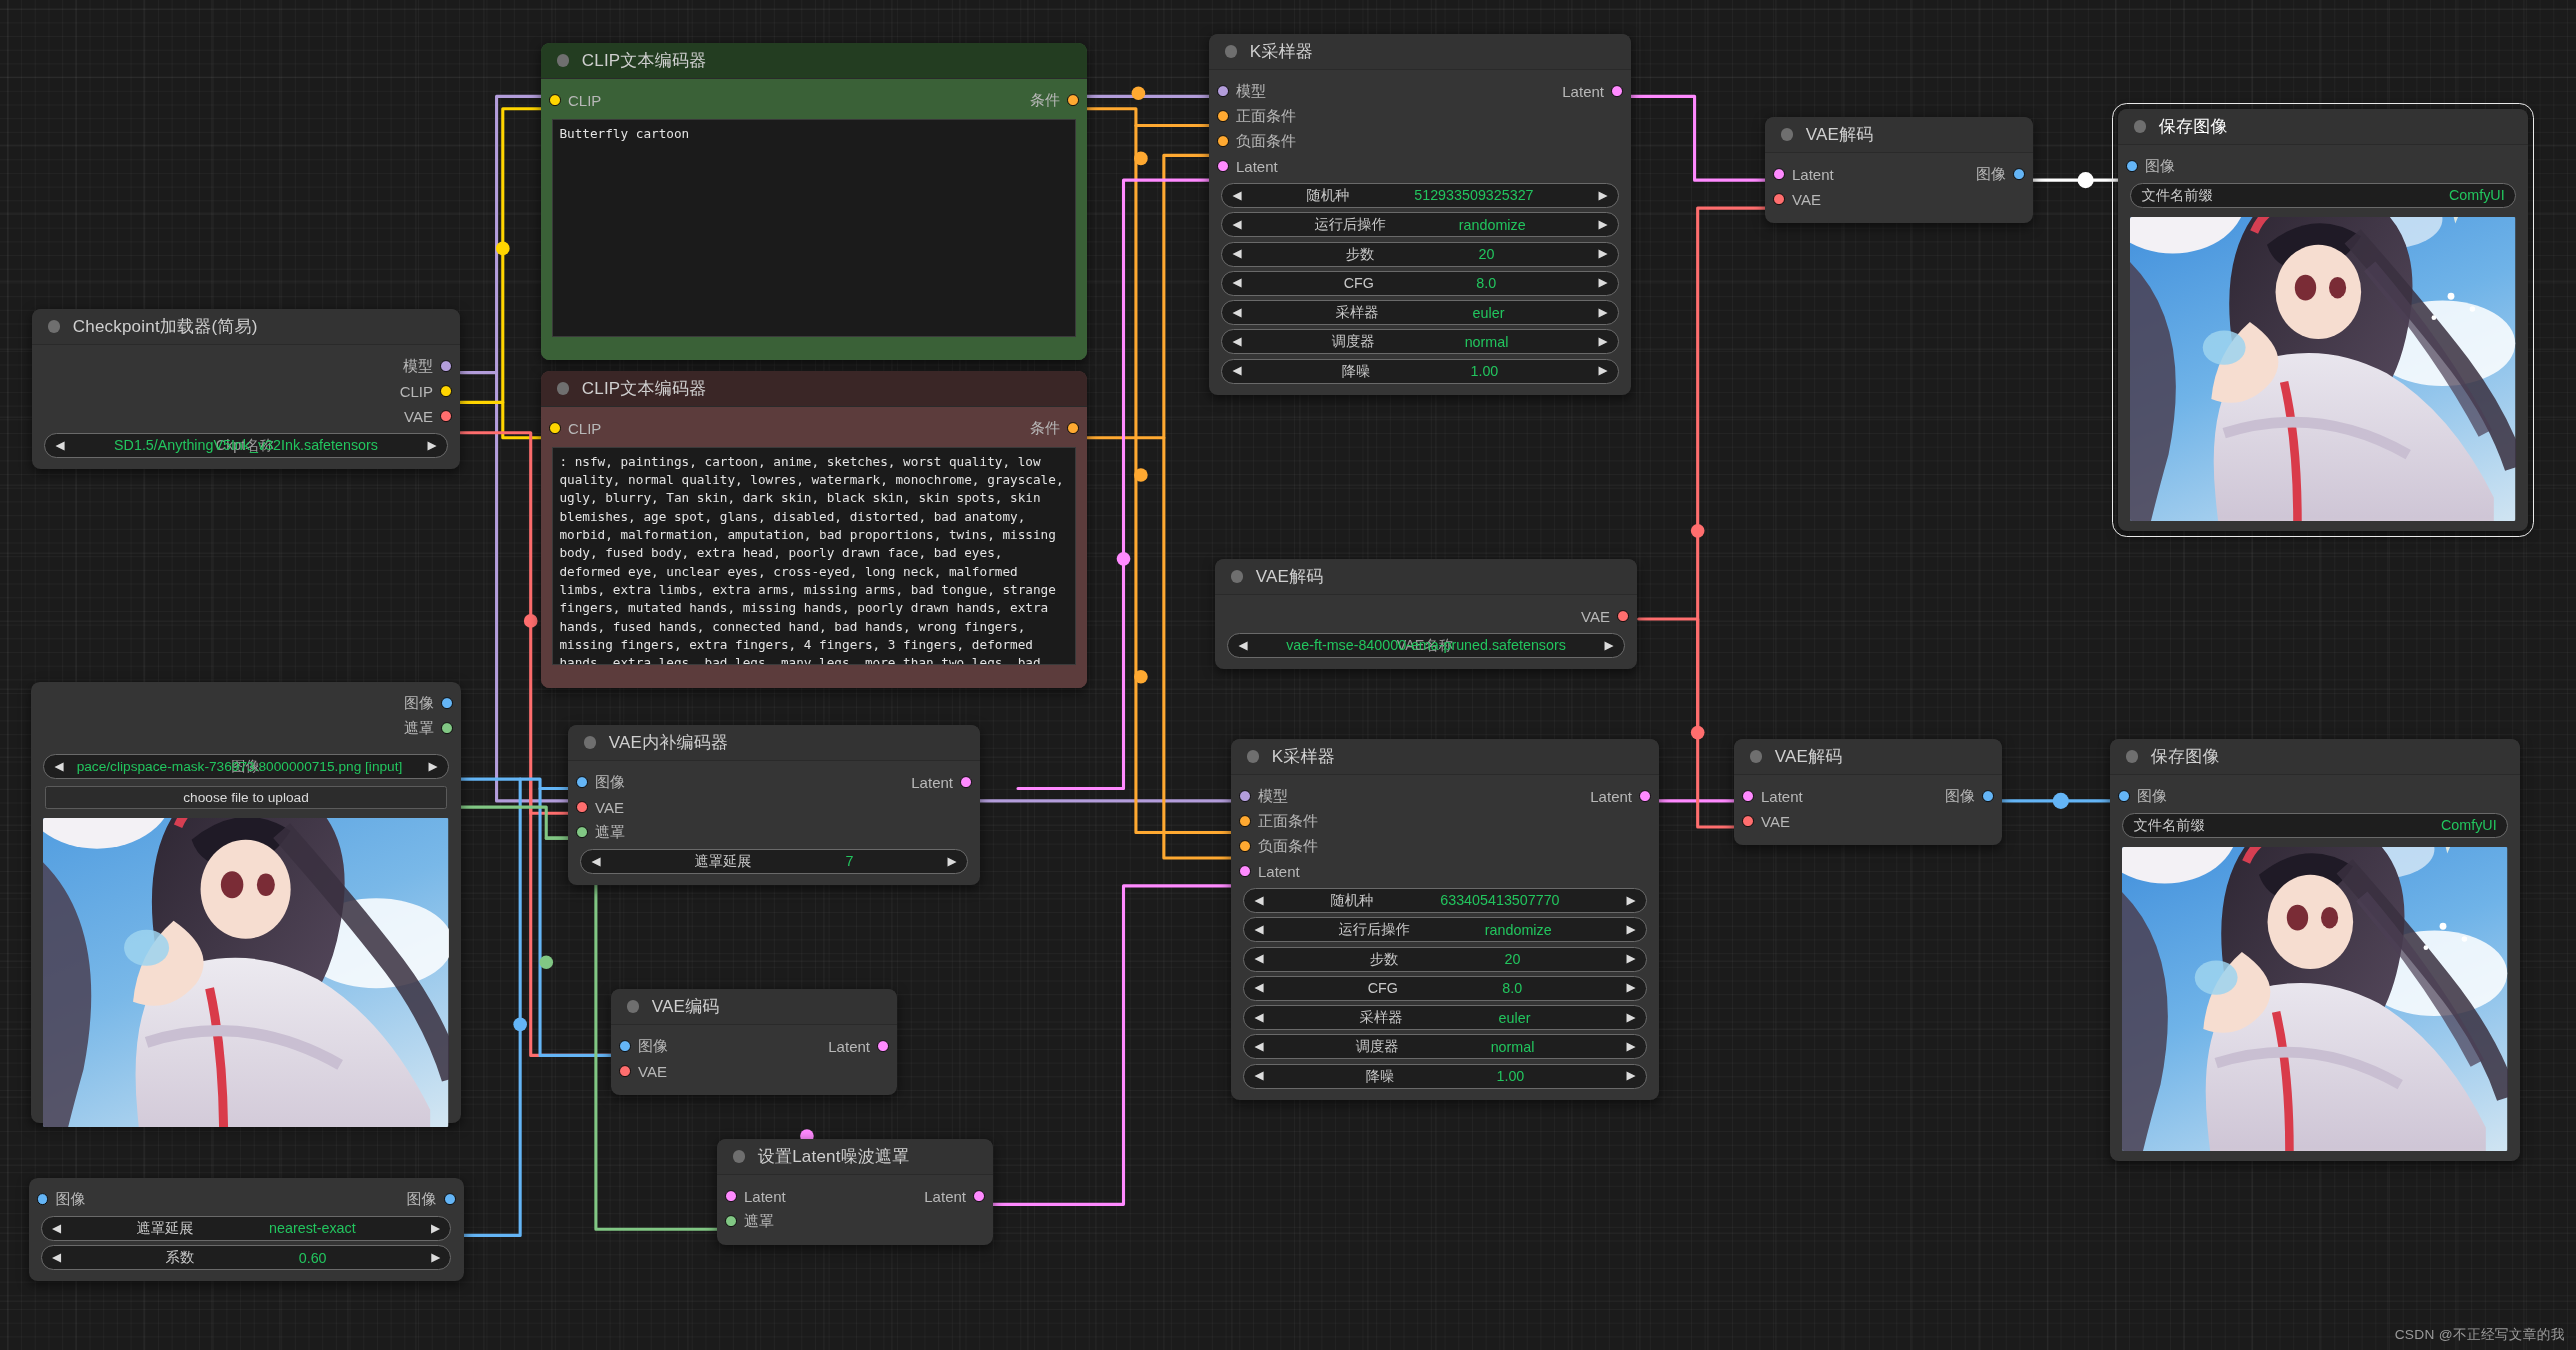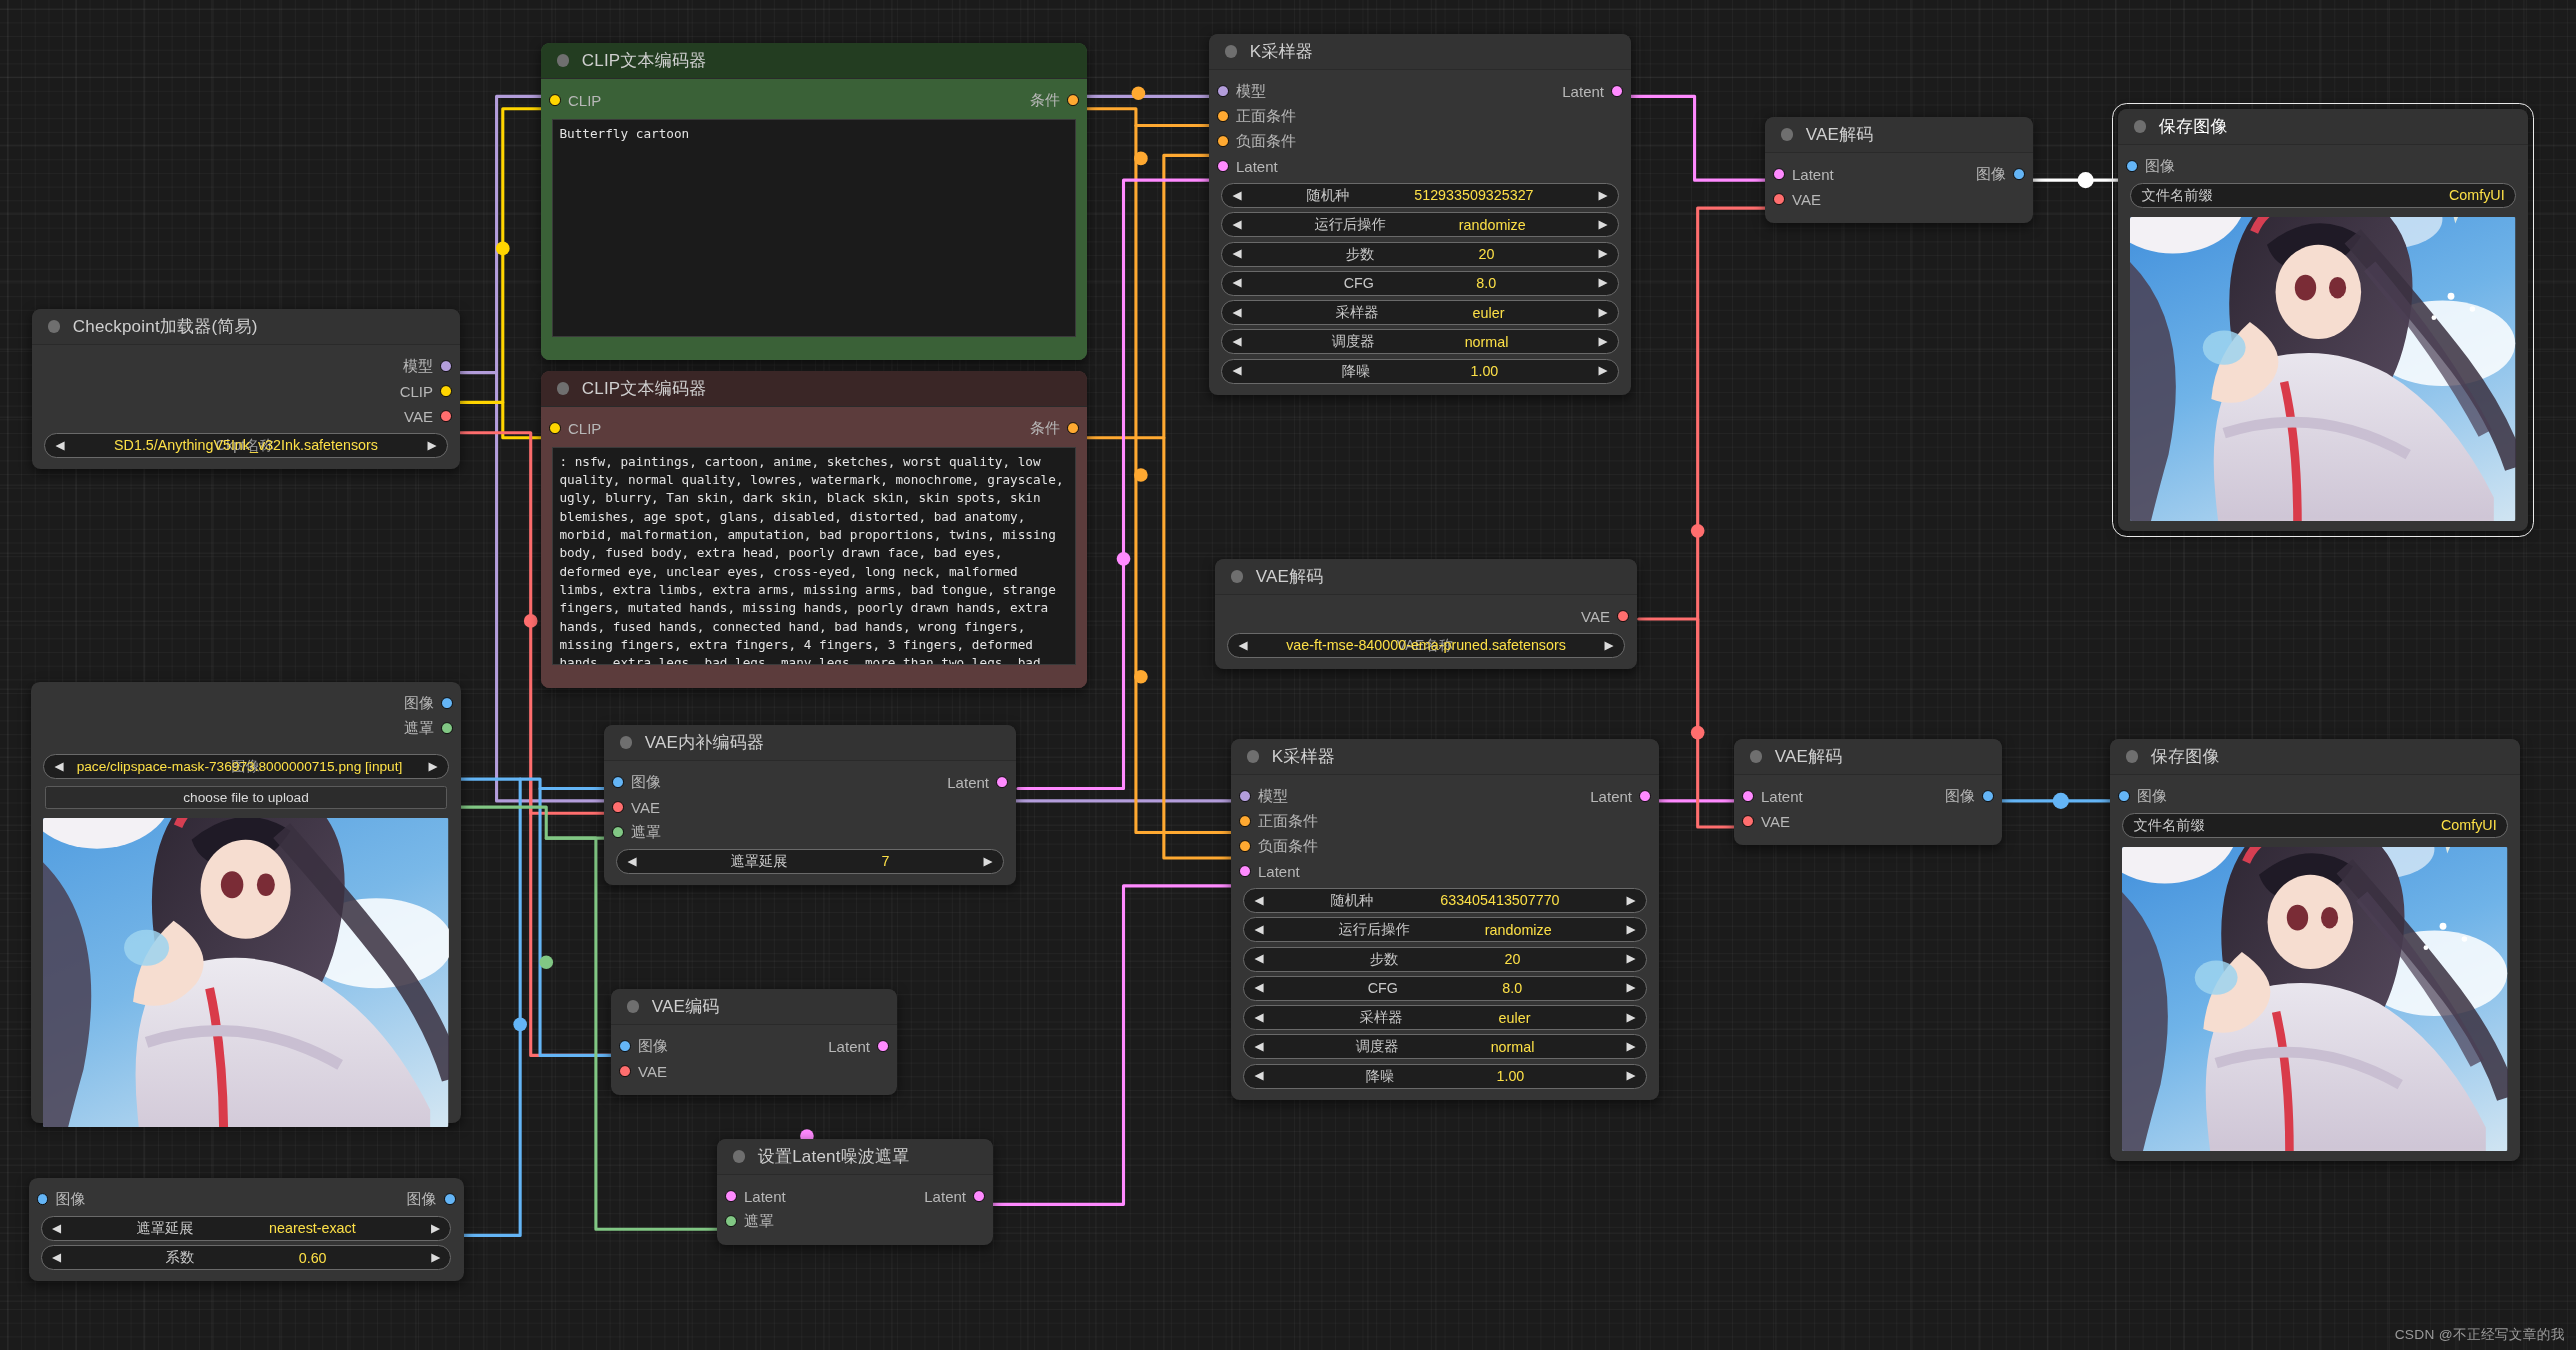--- a/index.html
+++ b/index.html
@@ -65,21 +65,21 @@
     position: relative;
     margin: 4.3px 12.4px 0 12.4px;
     height: 25px;
     background: #1e1e1e;
     border: 0.6px solid #6a6a6a;
     border-radius: 12.4px;
     display: flex; align-items: center; justify-content: space-between;
     padding: 0 10px;
   }
   .widget .wname { font-size: 14.3px; color: #c8c8c8; white-space: nowrap; }
-  .widget .wval  { font-size: 14.3px; color: #fde047; white-space: nowrap; }
+  .widget .wval  { font-size: 14.3px; color: #22c55e; white-space: nowrap; }
   .widget .arrow { color: #dcdcdc; font-size: 11.8px; line-height: 1; }
   .widget.combo .wname { position: absolute; left: 50%; transform: translateX(-52%); opacity: .75; }
   .widget.combo .wval  { position: absolute; left: 50%; transform: translateX(-50%); }
 
   .textarea {
     margin: 6.2px 11.2px 0 11.2px;
     background: #1b1b1b;
     border: 0.6px solid #3a3a3a;
     color: #e3e3e3;
     font-family: "DejaVu Sans Mono", monospace;
@@ -617,21 +617,21 @@
           <path d="M74 132 q10 46 4 118" stroke="#d93b4a" stroke-width="4" fill="none"></path>
           <path d="M46 156 q44 -14 86 10" stroke="#c9bfd2" stroke-width="5" fill="none"></path>
           <path d="M58 102 q-16 14 -18 36 q16 6 28 -8 q10 -14 -10 -28 Z" fill="#f6ddd0"></path>
           <ellipse cx="46" cy="114" rx="10" ry="8" fill="#9ed3ef" opacity="0.85"></ellipse>
           <path d="M98 204 q30 -10 60 4 L162 250 L94 250 Z" fill="#f3e0cd"></path>
         </svg>
       </div>
     </div>
   </div>
 
-  <div class="node" style="left:604px; top:725px; width:412px;">
+  <div class="node" style="left:568px; top:725px; width:412px;">
     <div class="title">
       <span class="dot"></span>
       <span class="ttext">VAE内补编码器</span>
     </div>
     <div class="body">
       <div class="slot" style="justify-content:space-between;">
         <span class="port left" style="background:#64b5f6"></span>
         <span class="lbl" style="margin-left:27px;">图像</span>
         <span class="lbl" style="margin-right:27px;">Latent</span>
         <span class="port right" style="background:#ff8aff"></span>

